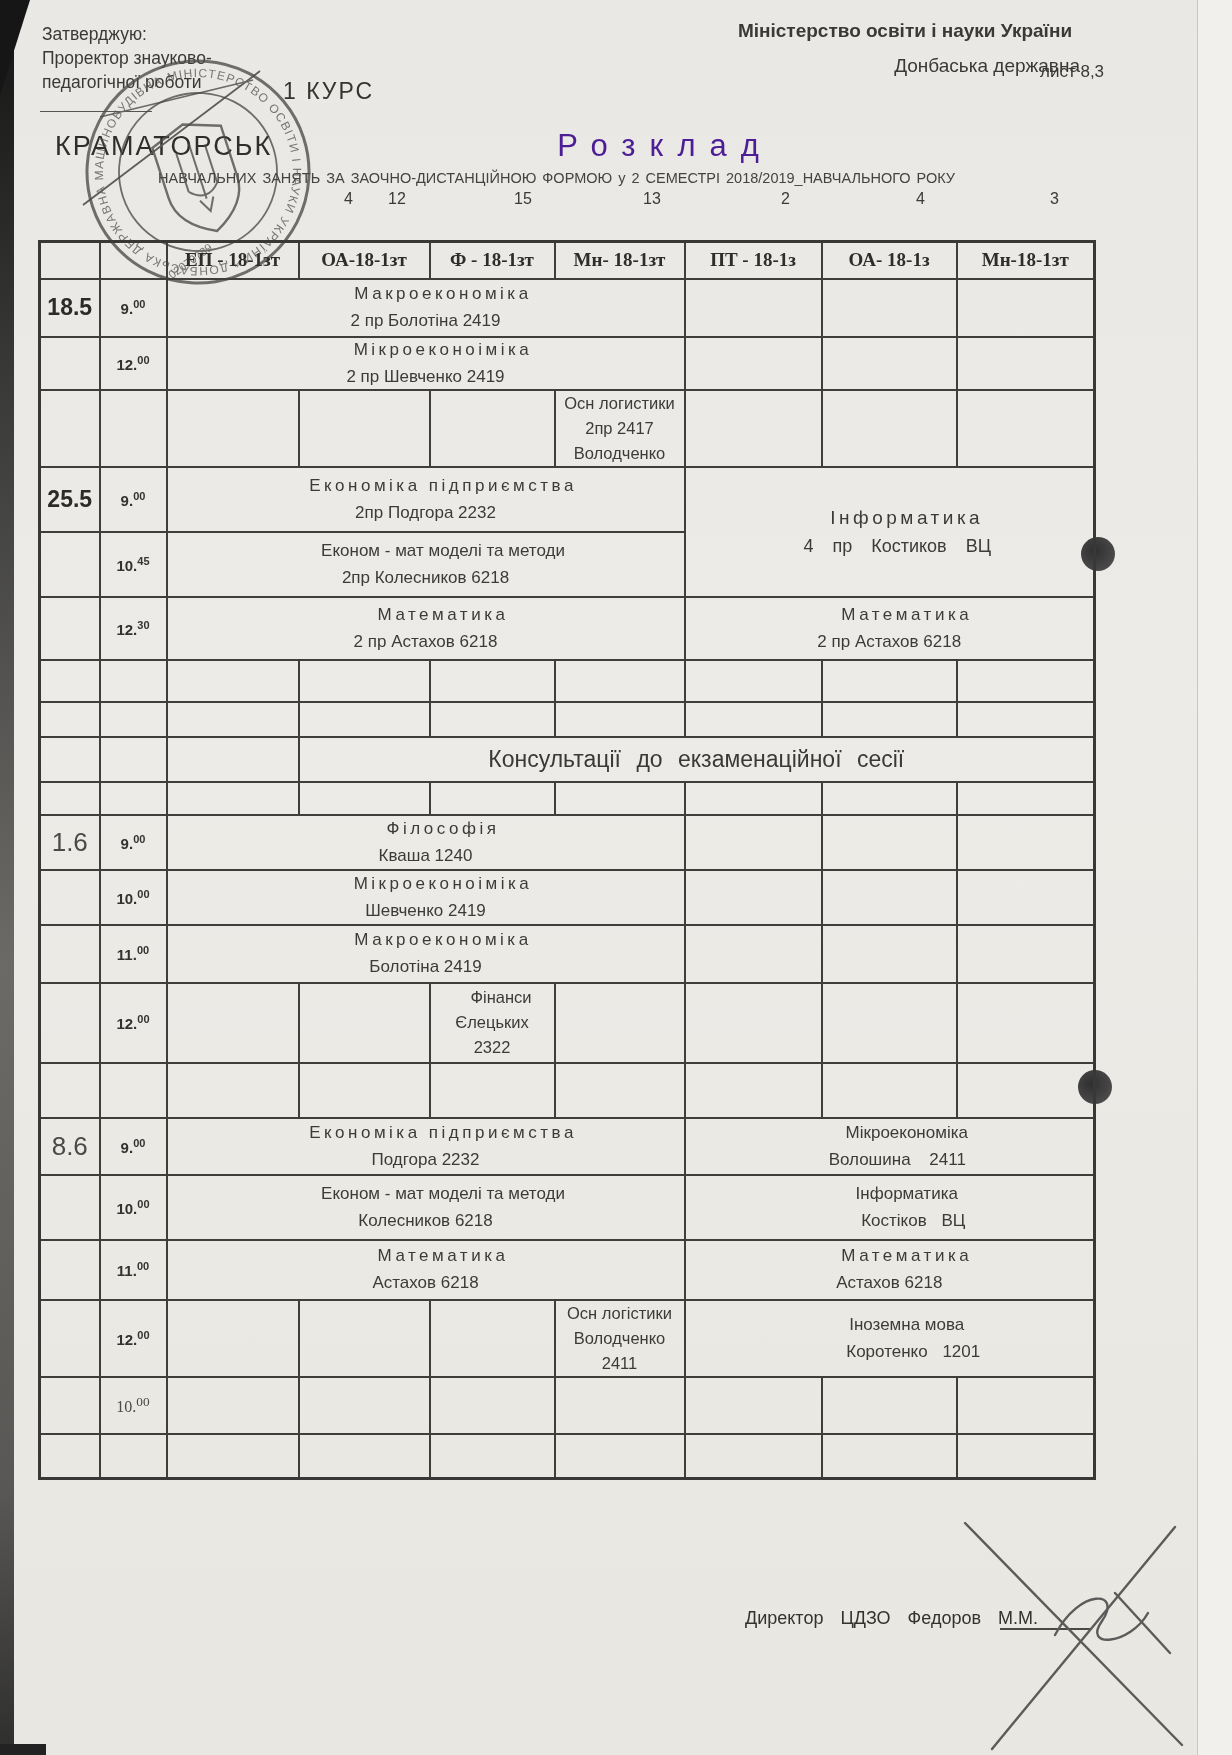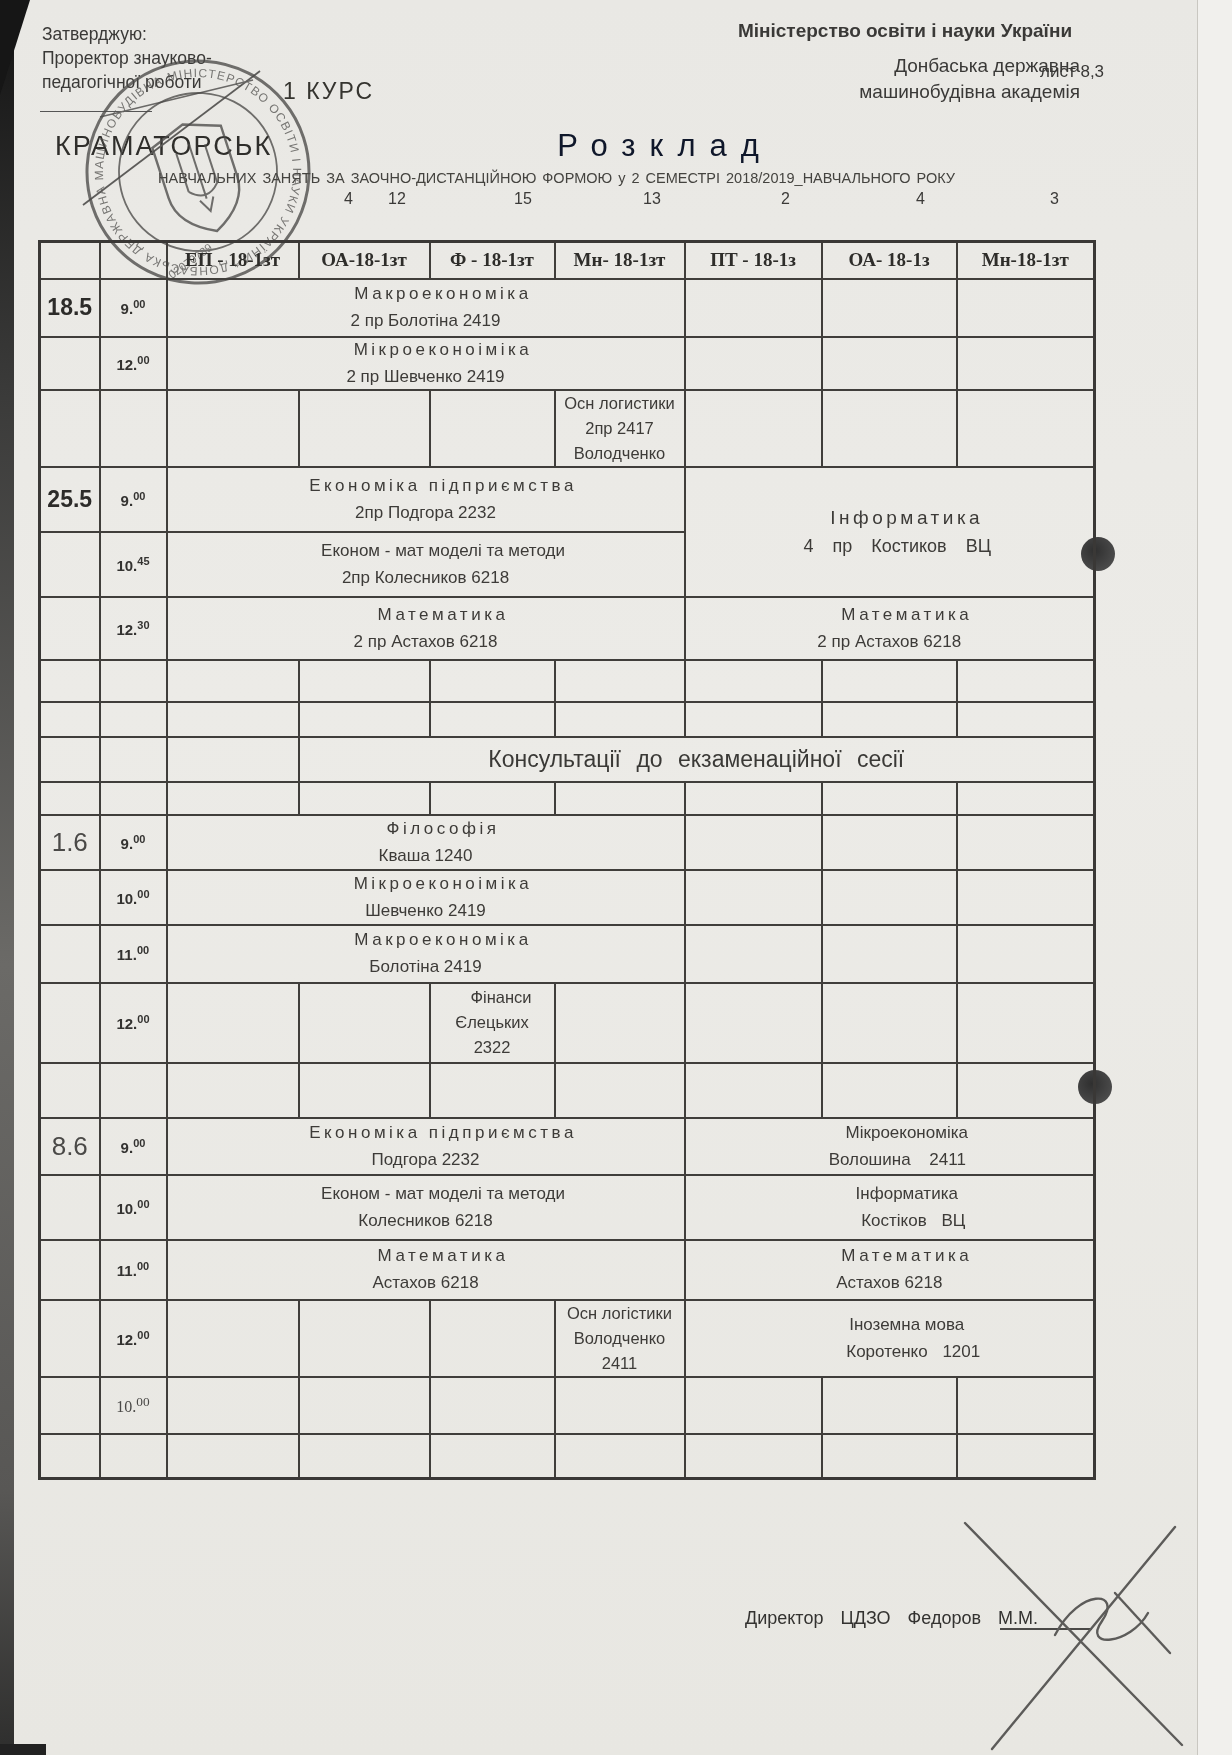--- a/index.html
+++ b/index.html
@@ -21,21 +21,21 @@
     background:radial-gradient(circle at 40% 40%,#2f2f2f,#555);}
   
   .approve{left:42px;top:22px;font-size:17.5px;line-height:24px;color:#3a3937;}
   .sig-line{left:40px;top:111px;width:112px;border-bottom:1.6px solid #555;}
   .course{left:283px;top:78px;font-size:23px;letter-spacing:2px;color:#35342f;}
   .city{left:55px;top:131px;font-size:27px;letter-spacing:2px;color:#2f2e2b;}
   .ministry{left:645px;top:20px;width:520px;text-align:center;font-size:19px;color:#3a3937;font-weight:bold;}
   .academy{left:700px;top:53px;width:380px;text-align:right;font-size:19px;line-height:26px;color:#3a3937;}
   .sheet{left:1040px;top:62px;font-size:17px;color:#3a3937;}
   .doc-title{left:405px;top:128px;width:520px;text-align:center;font-size:31px;
-    letter-spacing:14px;color:#0f172a;}
+    letter-spacing:14px;color:#4c1d95;}
   .subtitle{left:158px;top:170px;width:810px;font-size:14.5px;word-spacing:2px;color:#44433f;}
   .counts span{position:absolute;top:190px;font-size:16px;color:#3b3a38;}
   
   table.sched{position:absolute;left:38px;top:240px;border-collapse:collapse;
     table-layout:fixed;border:3px solid #3a3836;}
   table.sched td,table.sched th{border:2px solid #403e3b;padding:0;vertical-align:middle;
     text-align:center;overflow:hidden;}
   th.group{font-family:"Liberation Serif",serif;font-weight:bold;font-size:19px;color:#2e2d2a;}
   .date-b{font-weight:bold;font-size:23px;color:#2c2b29;}
   .date-t{font-weight:400;font-size:26px;color:#4a4947;}
@@ -72,21 +72,20 @@
   <div>Затверджую:</div>
   <div>Проректор знауково-</div>
   <div>педагогічної роботи</div>
 </div>
 <div class="abs sig-line"></div>
 <div class="abs course">1  КУРС</div>
 <div class="abs city">КРАМАТОРСЬК</div>
 <div class="abs ministry">Міністерство освіти і науки України</div>
 <div class="abs academy">
   <div>Донбаська державна</div>
-  <div>машинобудівна академія</div>
 </div>
 <div class="abs sheet">лист 8,3</div>
 <div class="abs doc-title">Розклад</div>
 <div class="abs subtitle">НАВЧАЛЬНИХ ЗАНЯТЬ  ЗА ЗАОЧНО-ДИСТАНЦІЙНОЮ ФОРМОЮ у 2 СЕМЕСТРІ  2018/2019_НАВЧАЛЬНОГО РОКУ</div>
 
 <svg class="abs" style="left:0;top:0;" width="800" height="440">
   <line x1="83" y1="205" x2="260" y2="71" stroke="#5d5c5a" stroke-width="1.8"></line>
   <line x1="100" y1="117" x2="253" y2="80" stroke="#6a6967" stroke-width="1.5"></line>
 </svg>
 

